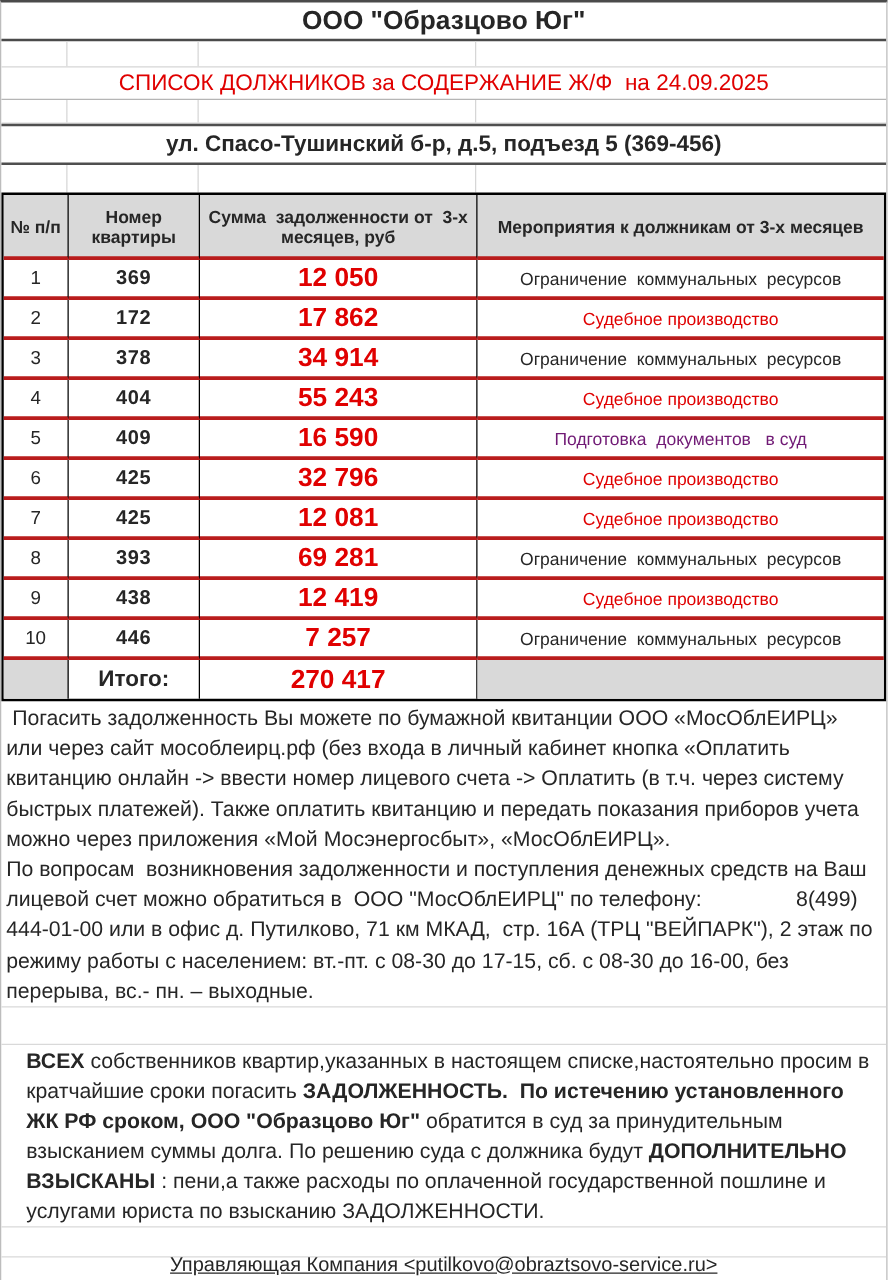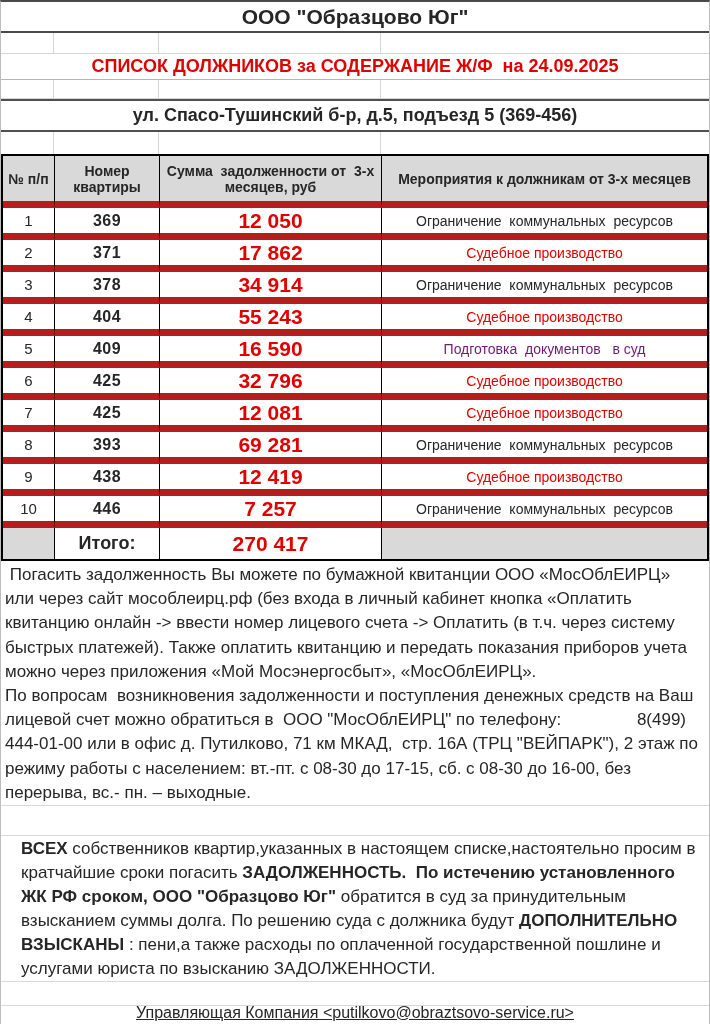--- a/index.html
+++ b/index.html
@@ -14,31 +14,31 @@
   
   .title-row { height:31px; display:flex; align-items:center; justify-content:center;
     font-weight:bold; font-size:21px; border-bottom:2px solid #4a4a4a; }
   .spacer { border-bottom:1px solid #d6d6d6;
     background-image:linear-gradient(#d6d6d6,#d6d6d6),linear-gradient(#d6d6d6,#d6d6d6),linear-gradient(#d6d6d6,#d6d6d6);
     background-size:1px 100%; background-position:52px 0,157px 0,379px 0; background-repeat:no-repeat; }
   .spacer-a { height:21px; }
   .spacer-b { height:19px; }
   .spacer-c { height:22px; border-bottom:none; }
   .red-title { height:26px; display:flex; align-items:center; justify-content:center;
-    color:var(--accent,#e00000); font-weight:bold; font-size:18px; border-bottom:1px solid #b5b5b5;text-align:right; }
+    color:var(--accent,#e00000); font-weight:normal; font-size:18px; border-bottom:1px solid #b5b5b5;text-align:right; }
   .address-row { height:33px; display:flex; align-items:center; justify-content:center;
     font-weight:bold; font-size:18px; border-top:2px solid #4f4f4f; border-bottom:2px solid #4f4f4f; }
 
   
   .tbl { border:2px solid #000; border-bottom:2px solid #000; }
   .t-row { display:flex; height:32px; }
   .t-head { height:52px; background:#d9d9d9; font-weight:bold; font-size:14px; }
   .t-total { height:31px; }
   .cell { display:flex; align-items:center; justify-content:center; text-align:center;
-    border-right:1px solid #000; border-bottom:7px solid #b91c1c; padding:1px 2px; }
+    border-right:1px solid #000; border-bottom:3px solid #b91c1c; padding:1px 2px; }
   .c1 { width:52px; } .c2 { width:105px; } .c3 { width:222px; } .c4 { flex:1; border-right:none; }
   .t-total .cell { border-bottom:none; }
   .idx { font-size:15px; }
   .apt { font-weight:bold; font-size:16px; letter-spacing:.5px; }
   .amt { font-weight:bold; font-size:21px; color:var(--accent,#e00000); }
   .act { font-size:14px; }
   .total-label { font-weight:bold; font-size:18px; }
   .gray-bg { background:#d9d9d9; }
 
   
@@ -84,21 +84,21 @@
     </div>
 
     <div class="t-row">
       <div class="cell c1 idx">1</div>
       <div class="cell c2 apt">369</div>
       <div class="cell c3 amt">12 050</div>
       <div class="cell c4 act pre" style="color: rgb(38, 38, 38);">Ограничение  коммунальных  ресурсов</div>
     </div>
     <div class="t-row">
       <div class="cell c1 idx">2</div>
-      <div class="cell c2 apt">371</div>
+      <div class="cell c2 apt">172</div>
       <div class="cell c3 amt">17 862</div>
       <div class="cell c4 act pre" style="color: rgb(224, 0, 0);">Судебное производство</div>
     </div>
     <div class="t-row">
       <div class="cell c1 idx">3</div>
       <div class="cell c2 apt">378</div>
       <div class="cell c3 amt">34 914</div>
       <div class="cell c4 act pre" style="color: rgb(38, 38, 38);">Ограничение  коммунальных  ресурсов</div>
     </div>
     <div class="t-row">

